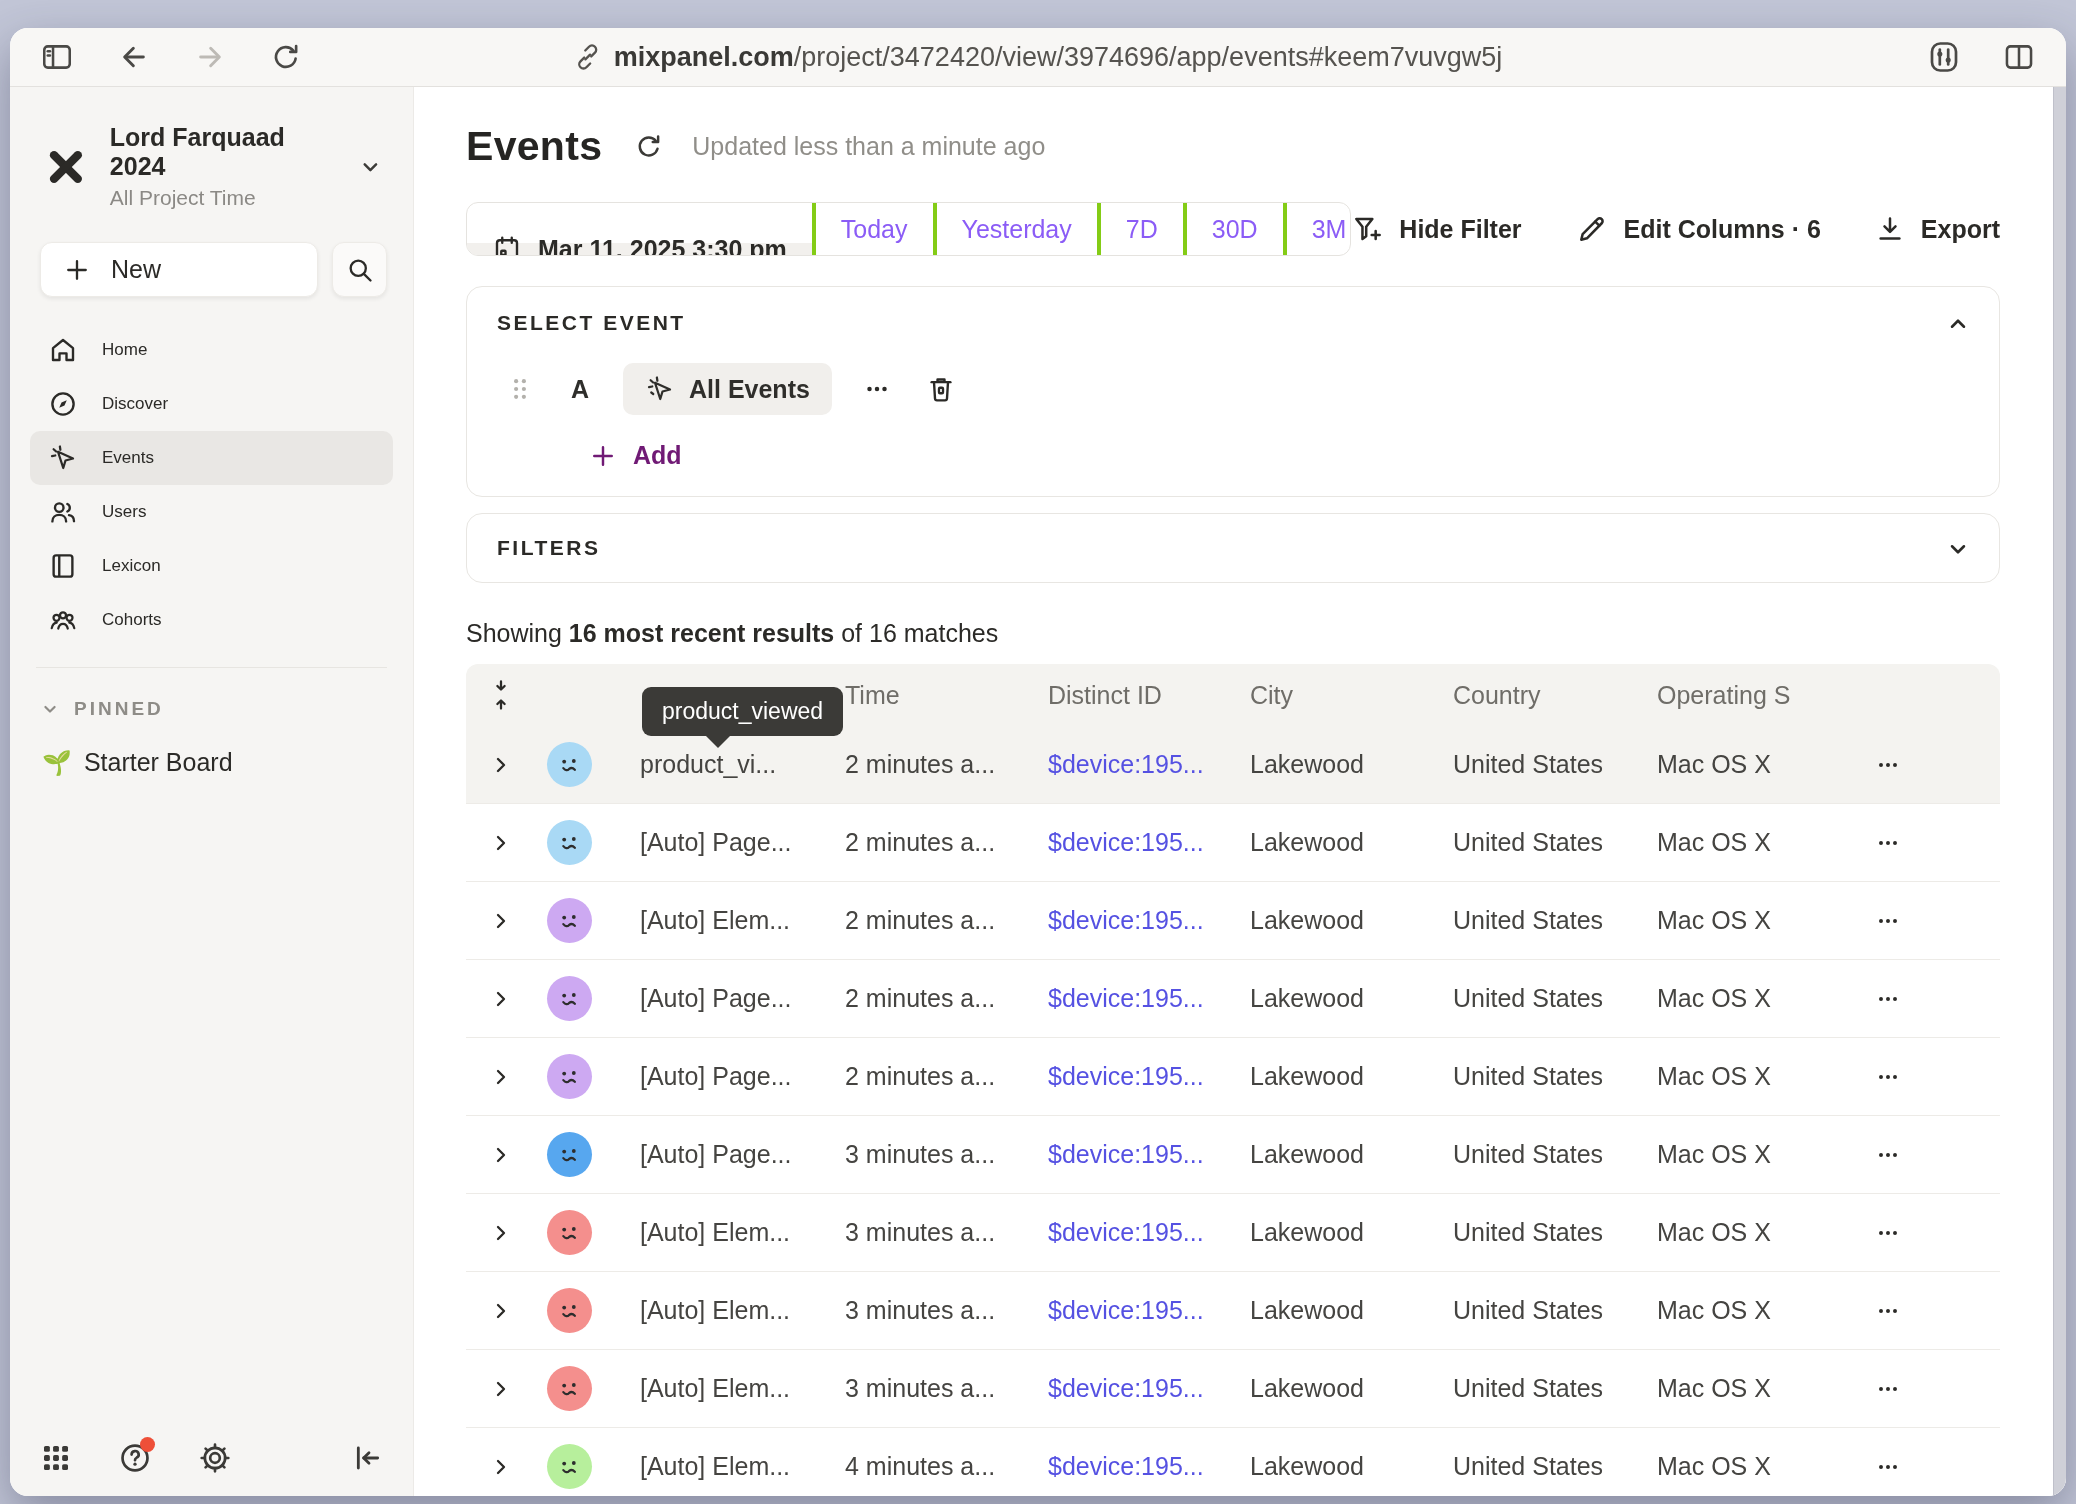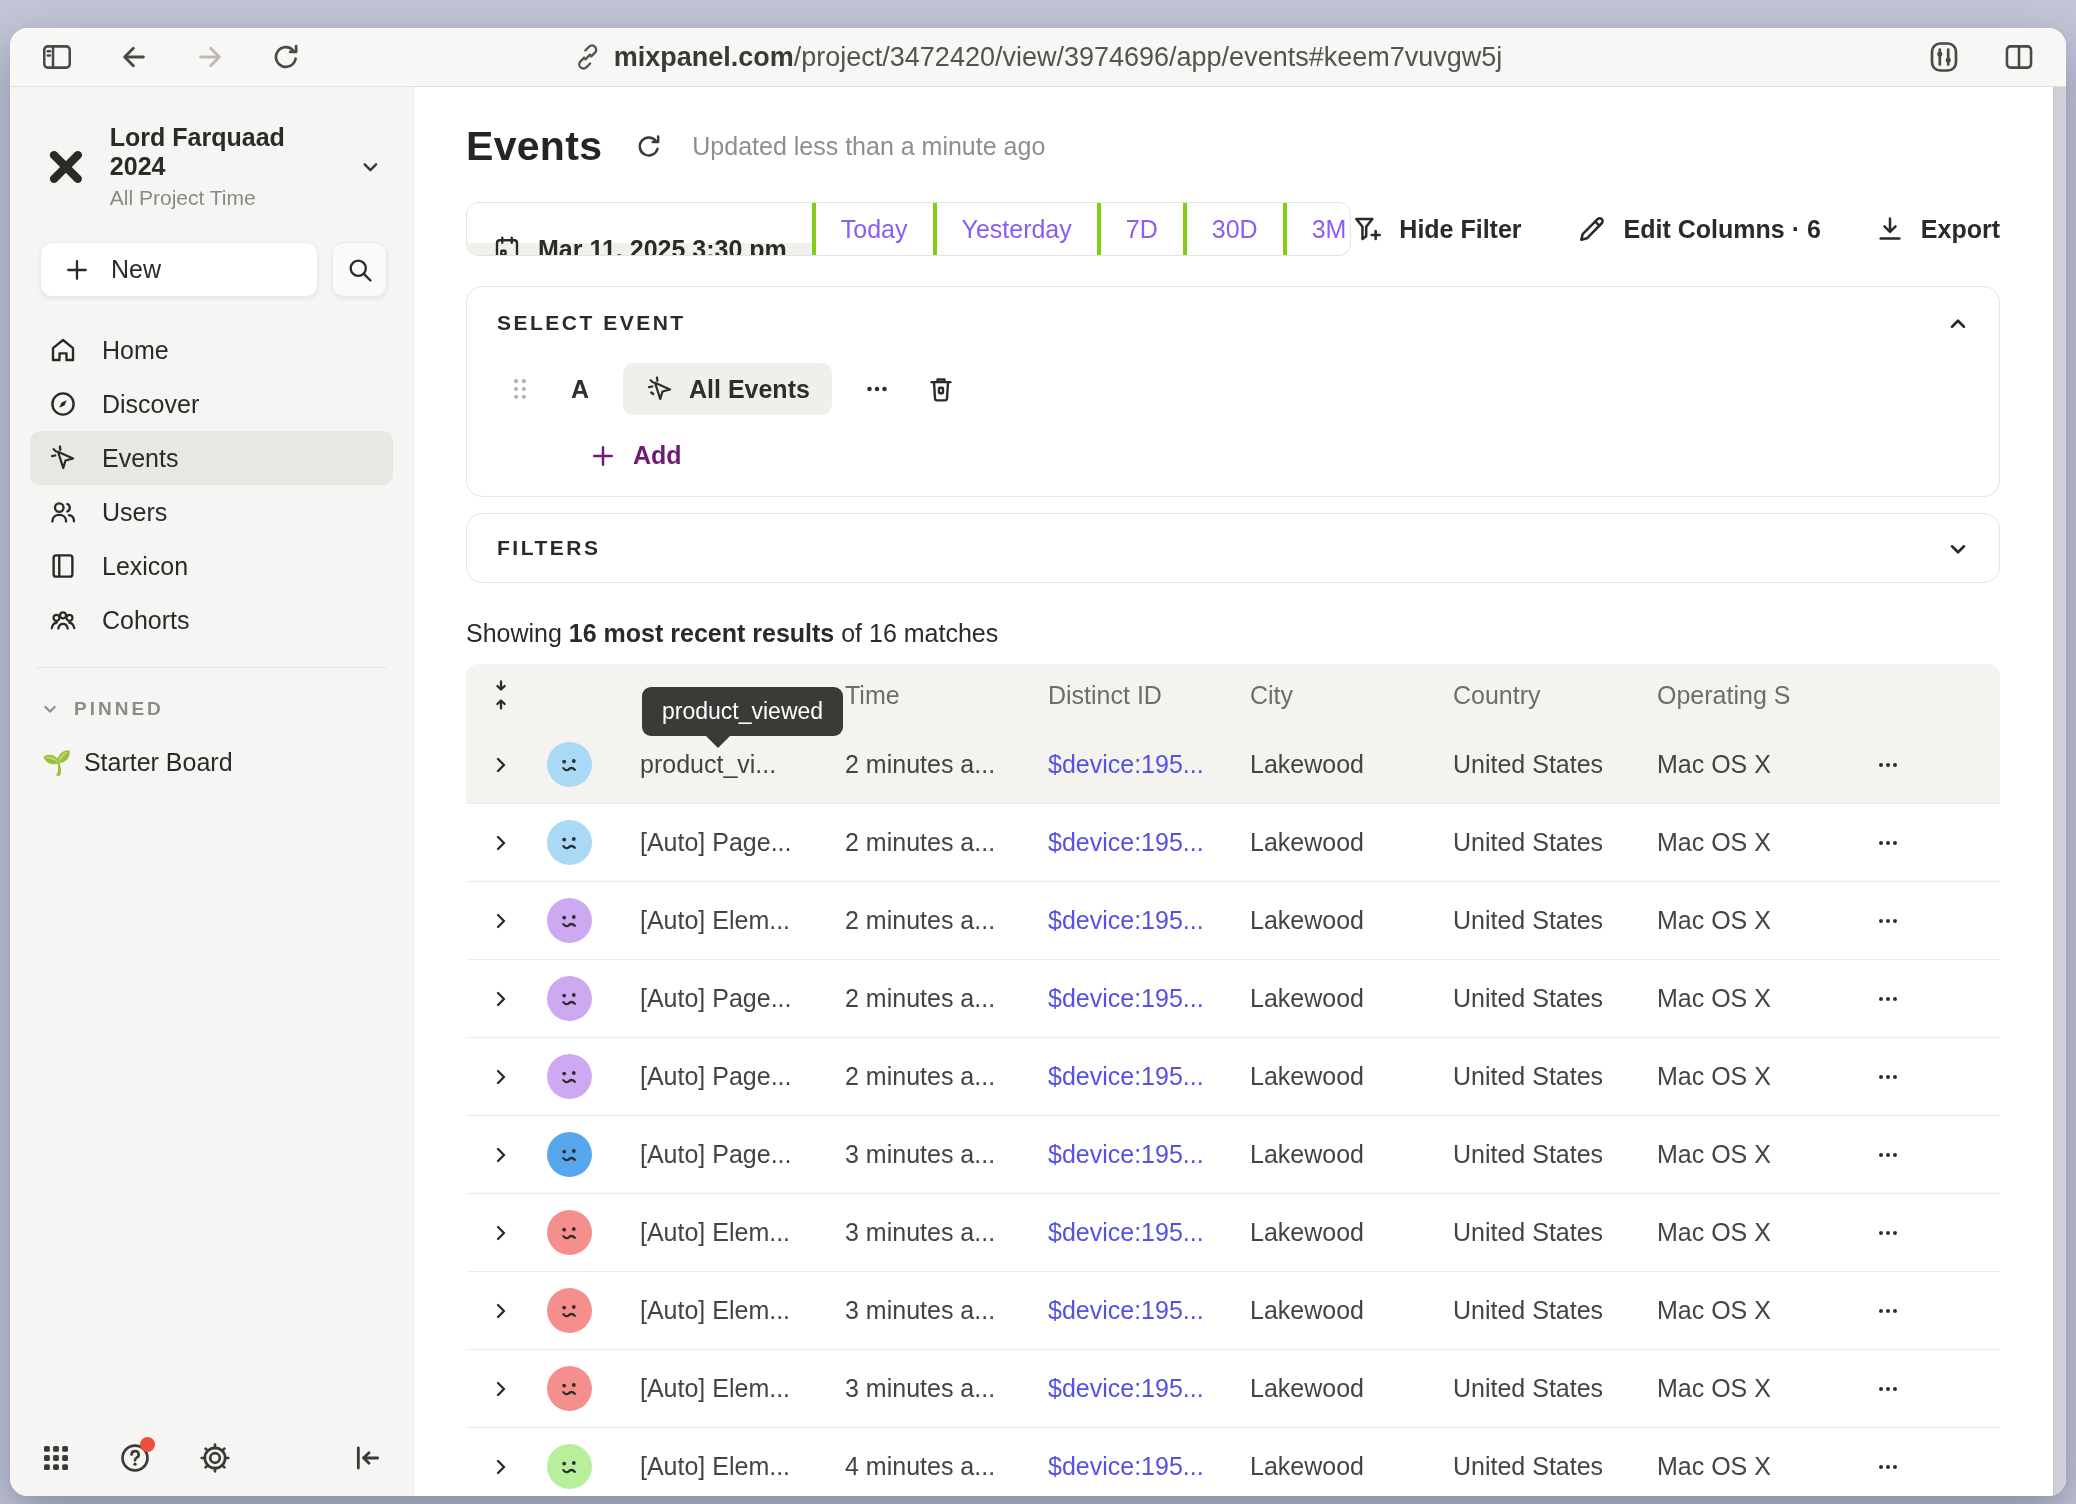--- a/index.html
+++ b/index.html
@@ -35,21 +35,21 @@
   .project-chevron { margin-left:auto; color:#3c3b38; }
   .actions-row { display:flex; gap:14px; padding:32px 26px 0 30px; }
   .new-btn { flex:1; height:55px; background:#fff; border:1px solid #edebe7; border-radius:12px;
     box-shadow:0 2px 4px rgba(0,0,0,.07); display:flex; align-items:center; gap:20px;
     padding:0 22px; font-size:25px; color:#2b2a27; cursor:pointer; }
   .search-btn { width:55px; height:55px; background:#fbfaf9; border:1px solid #edebe7;
     border-radius:12px; box-shadow:0 2px 4px rgba(0,0,0,.07); display:flex;
     align-items:center; justify-content:center; color:#2b2a27; cursor:pointer; }
   .nav { padding:26px 20px 0 20px; }
   .nav-item { display:flex; align-items:center; gap:24px; height:54px; padding:0 18px;
-    border-radius:10px; font-size:25px; color:#2b2a27; cursor:pointer; }
+    border-radius:10px; font-size:17px; color:#2b2a27; cursor:pointer; }
   .nav-item.active { background:#e9e7e4; }
   .nav-item .ic { flex-shrink:0; }
   .sb-divider { height:1px; background:#e7e5e1; margin:20px 26px 0 26px; }
   .pinned-head { display:flex; align-items:center; gap:14px; padding:30px 26px 0 30px;
     color:#8e8c87; font-size:19px; font-weight:700; letter-spacing:3px; }
   .pinned-item { display:flex; align-items:center; gap:12px; padding:28px 26px 0 32px;
     font-size:25px; color:#2b2a27; cursor:pointer; }
   .sidebar-bottom { position:absolute; left:0; right:0; bottom:0; height:76px;
     display:flex; align-items:center; gap:46px; padding:0 30px; color:#3b3a37; }
   .help-wrap { position:relative; }

